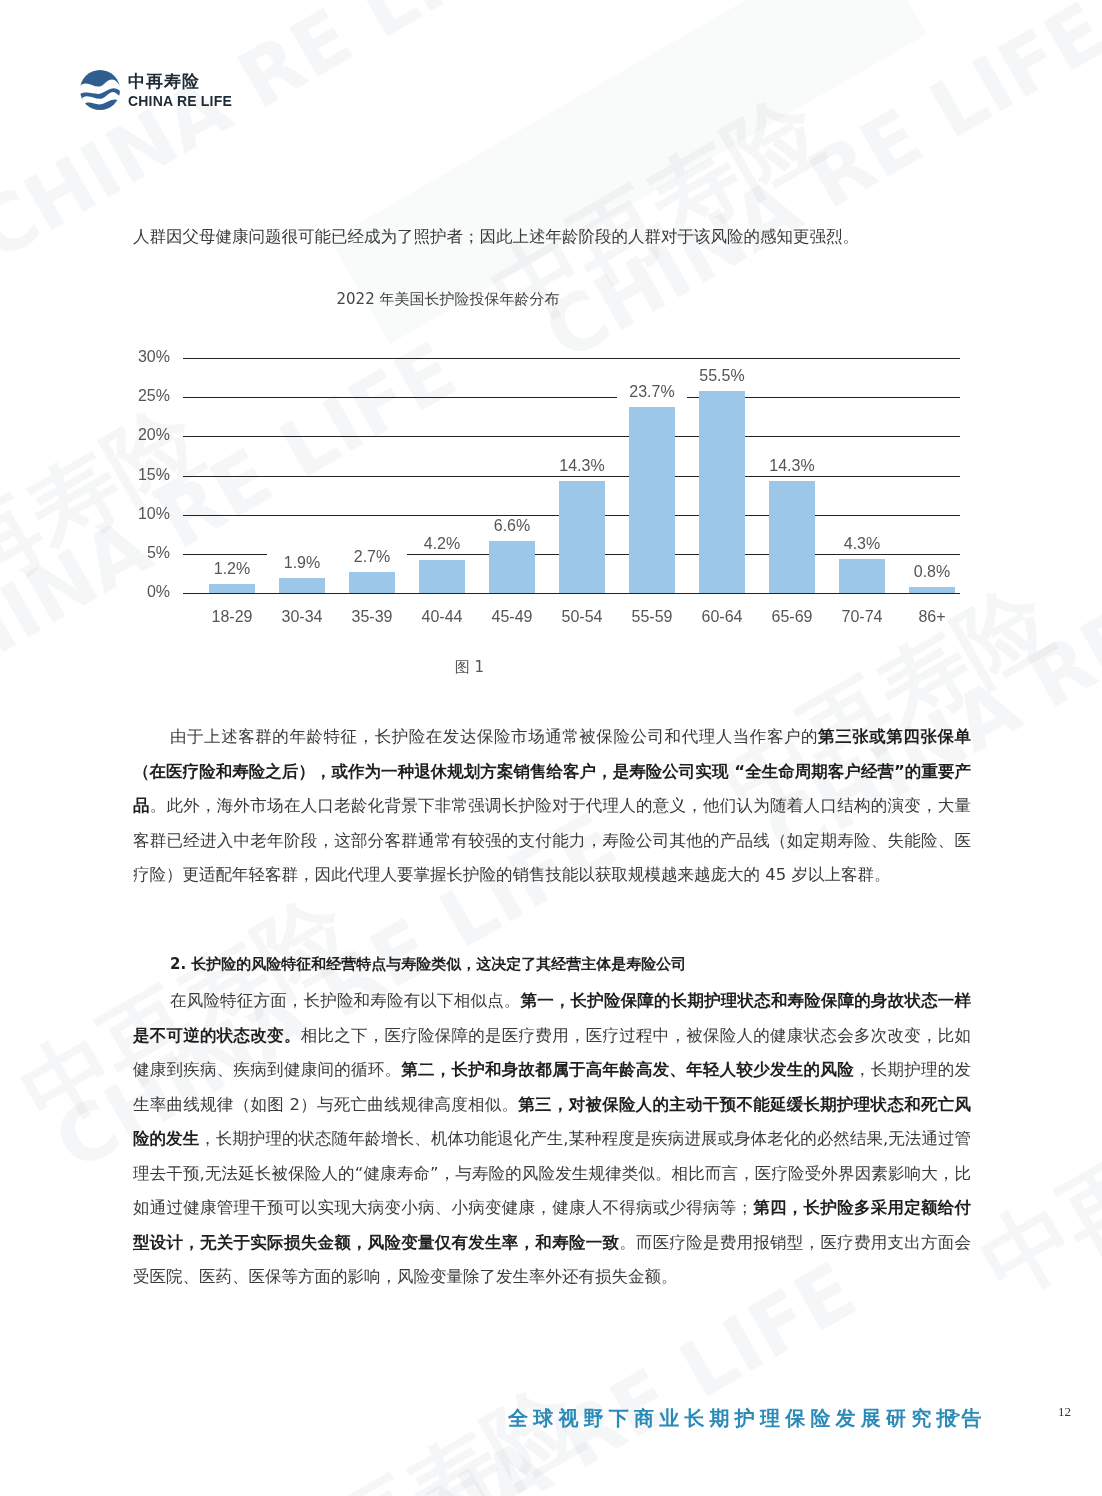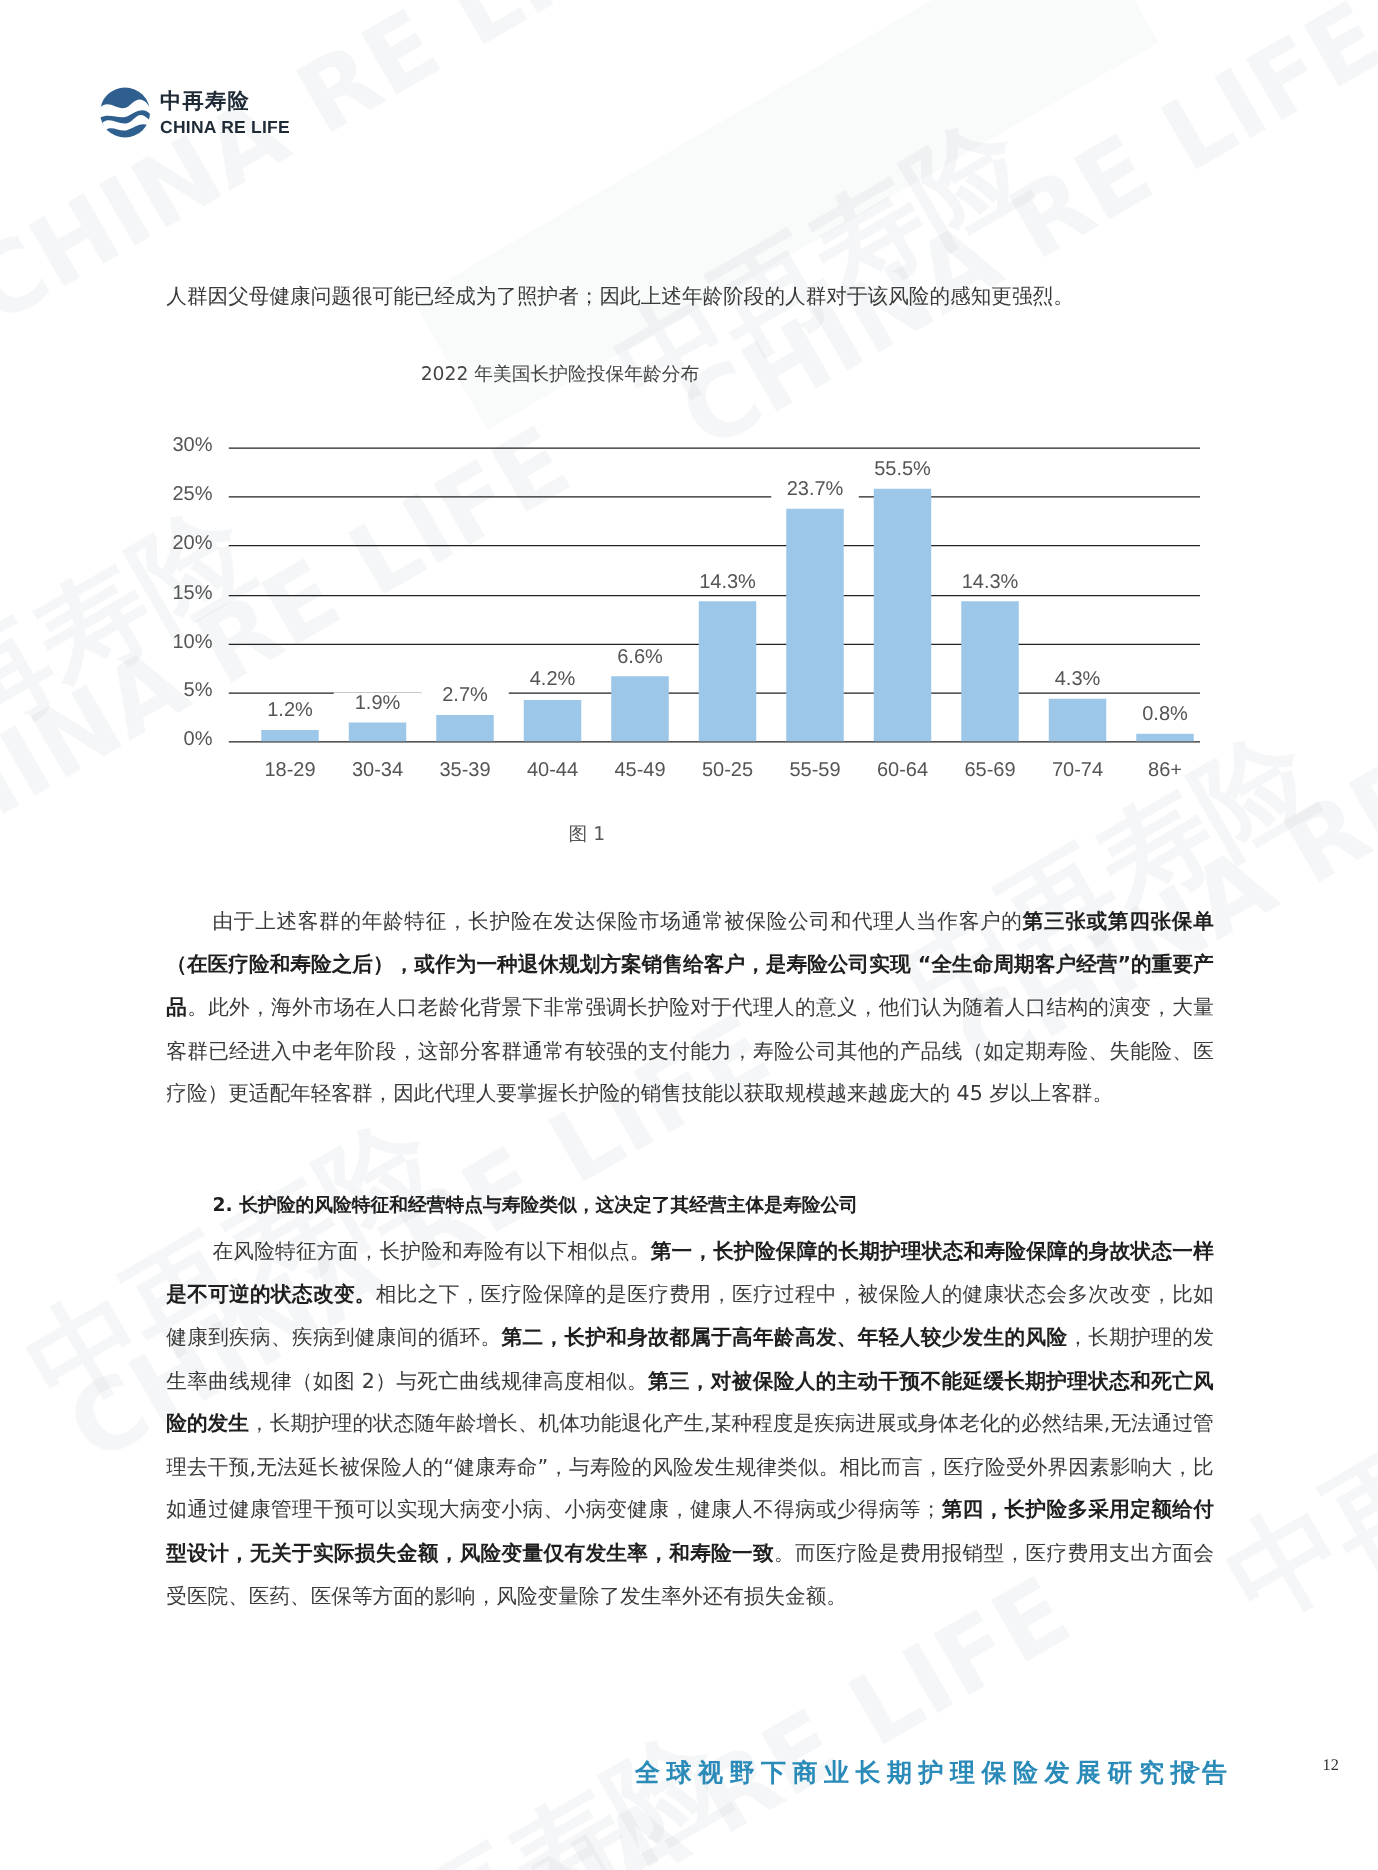--- a/index.html
+++ b/index.html
@@ -97,21 +97,21 @@
       <div class="bar-label" style="left: 337px; top: 547.85px;">2.7%</div>
       <div class="xtick" style="left: 337px;">35-39</div>
       <div class="bar" style="left: 419px; top: 560.1px; height: 32.9px; background: rgb(157, 199, 233);"></div>
       <div class="bar-label" style="left: 407px; top: 535px;">4.2%</div>
       <div class="xtick" style="left: 407px;">40-44</div>
       <div class="bar" style="left: 489px; top: 541.3px; height: 51.7px; background: rgb(157, 199, 233);"></div>
       <div class="bar-label" style="left: 477px; top: 517.3px;">6.6%</div>
       <div class="xtick" style="left: 477px;">45-49</div>
       <div class="bar" style="left: 559px; top: 480.983px; height: 112.017px; background: rgb(157, 199, 233);"></div>
       <div class="bar-label" style="left: 547px; top: 456.983px;">14.3%</div>
-      <div class="xtick" style="left: 547px;">50-25</div>
+      <div class="xtick" style="left: 547px;">50-54</div>
       <div class="bar" style="left: 629px; top: 407.35px; height: 185.65px; background: rgb(157, 199, 233);"></div>
       <div class="bar-label" style="left: 617px; top: 383.35px;">23.7%</div>
       <div class="xtick" style="left: 617px;">55-59</div>
       <div class="bar" style="left: 699px; top: 390.9px; height: 202.1px; background: rgb(157, 199, 233);"></div>
       <div class="bar-label" style="left: 687px; top: 366.9px;">55.5%</div>
       <div class="xtick" style="left: 687px;">60-64</div>
       <div class="bar" style="left: 769px; top: 480.983px; height: 112.017px; background: rgb(157, 199, 233);"></div>
       <div class="bar-label" style="left: 757px; top: 456.983px;">14.3%</div>
       <div class="xtick" style="left: 757px;">65-69</div>
       <div class="bar" style="left: 839px; top: 559.317px; height: 33.6833px; background: rgb(157, 199, 233);"></div>

